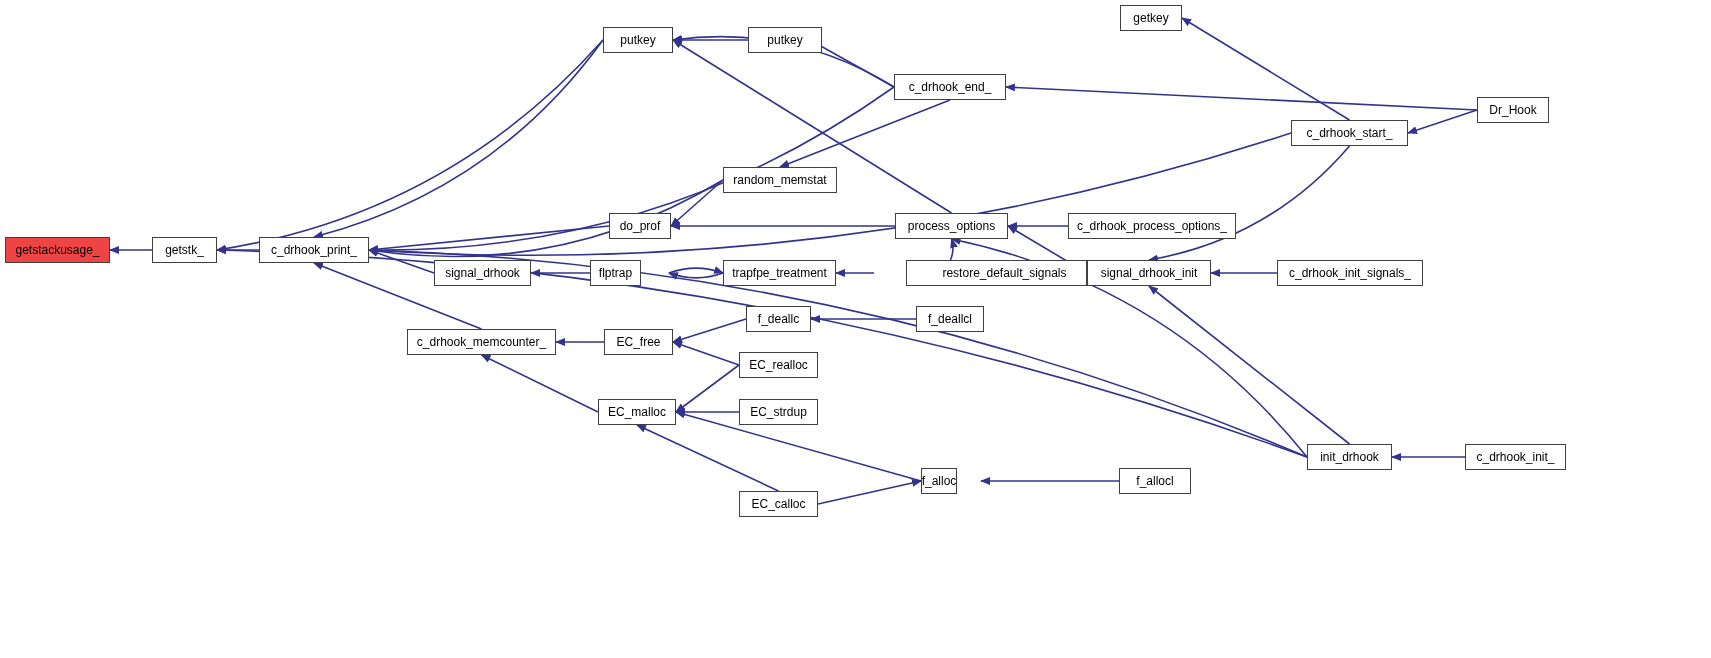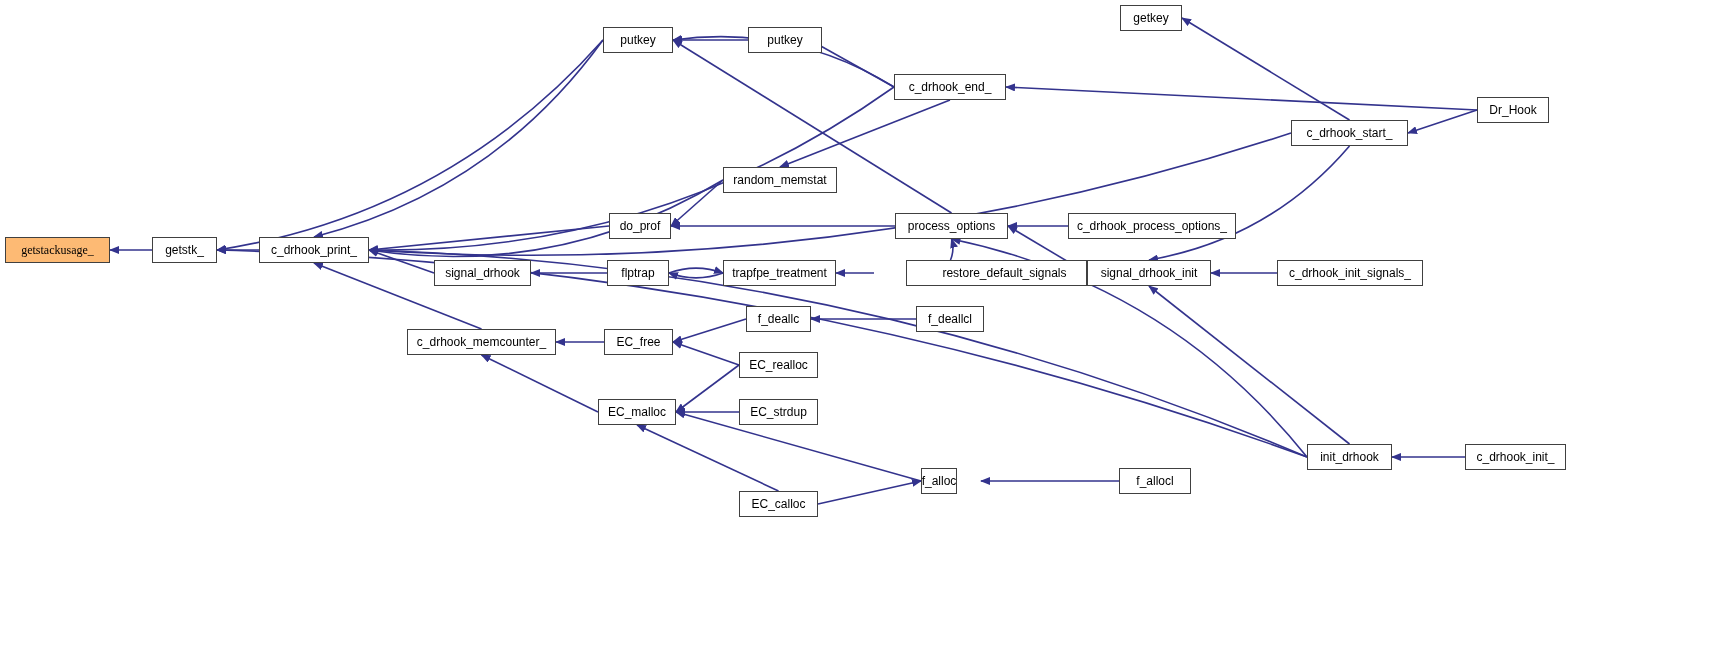--- a/index.html
+++ b/index.html
@@ -20,23 +20,22 @@
     font-size:12px;
     line-height:1;
     display:flex;
     align-items:center;
     justify-content:center;
     white-space:nowrap;
     height:26px;
     z-index:5;
   }
   .node.root{
-    background:#fdba74;
+    background:#ef4444;
     border:1px solid #404040;
-    font-family:Liberation Serif, serif;
   }
   .node span{pointer-events:none;}
 </style>
 </head>
 <body>
 
 <div id="canvas">
   <svg id="edges" xmlns="http://www.w3.org/2000/svg" viewBox="0 0 1711 658">
     <defs>
       <marker id="ah" markerWidth="10" markerHeight="8" refX="9" refY="4" orient="auto" markerUnits="userSpaceOnUse">
@@ -128,21 +127,21 @@
       </div>
       <div class="node" style="left: 895px; top: 213px; width: 113px;">
         <span>process_options</span>
       </div>
       <div class="node" style="left: 1068px; top: 213px; width: 168px;">
         <span>c_drhook_process_options_</span>
       </div>
       <div class="node" style="left: 434px; top: 260px; width: 97px;">
         <span>signal_drhook</span>
       </div>
-      <div class="node" style="left: 607px; top: 260px; width: 62px;">
+      <div class="node" style="left: 590px; top: 260px; width: 51px;">
         <span>flptrap</span>
       </div>
       <div class="node" style="left: 723px; top: 260px; width: 113px;">
         <span>trapfpe_treatment</span>
       </div>
       <div class="node" style="left: 906px; top: 260px; width: 181px; padding-left: 16px;">
         <span>restore_default_signals</span>
       </div>
       <div class="node" style="left: 1087px; top: 260px; width: 124px;">
         <span>signal_drhook_init</span>

